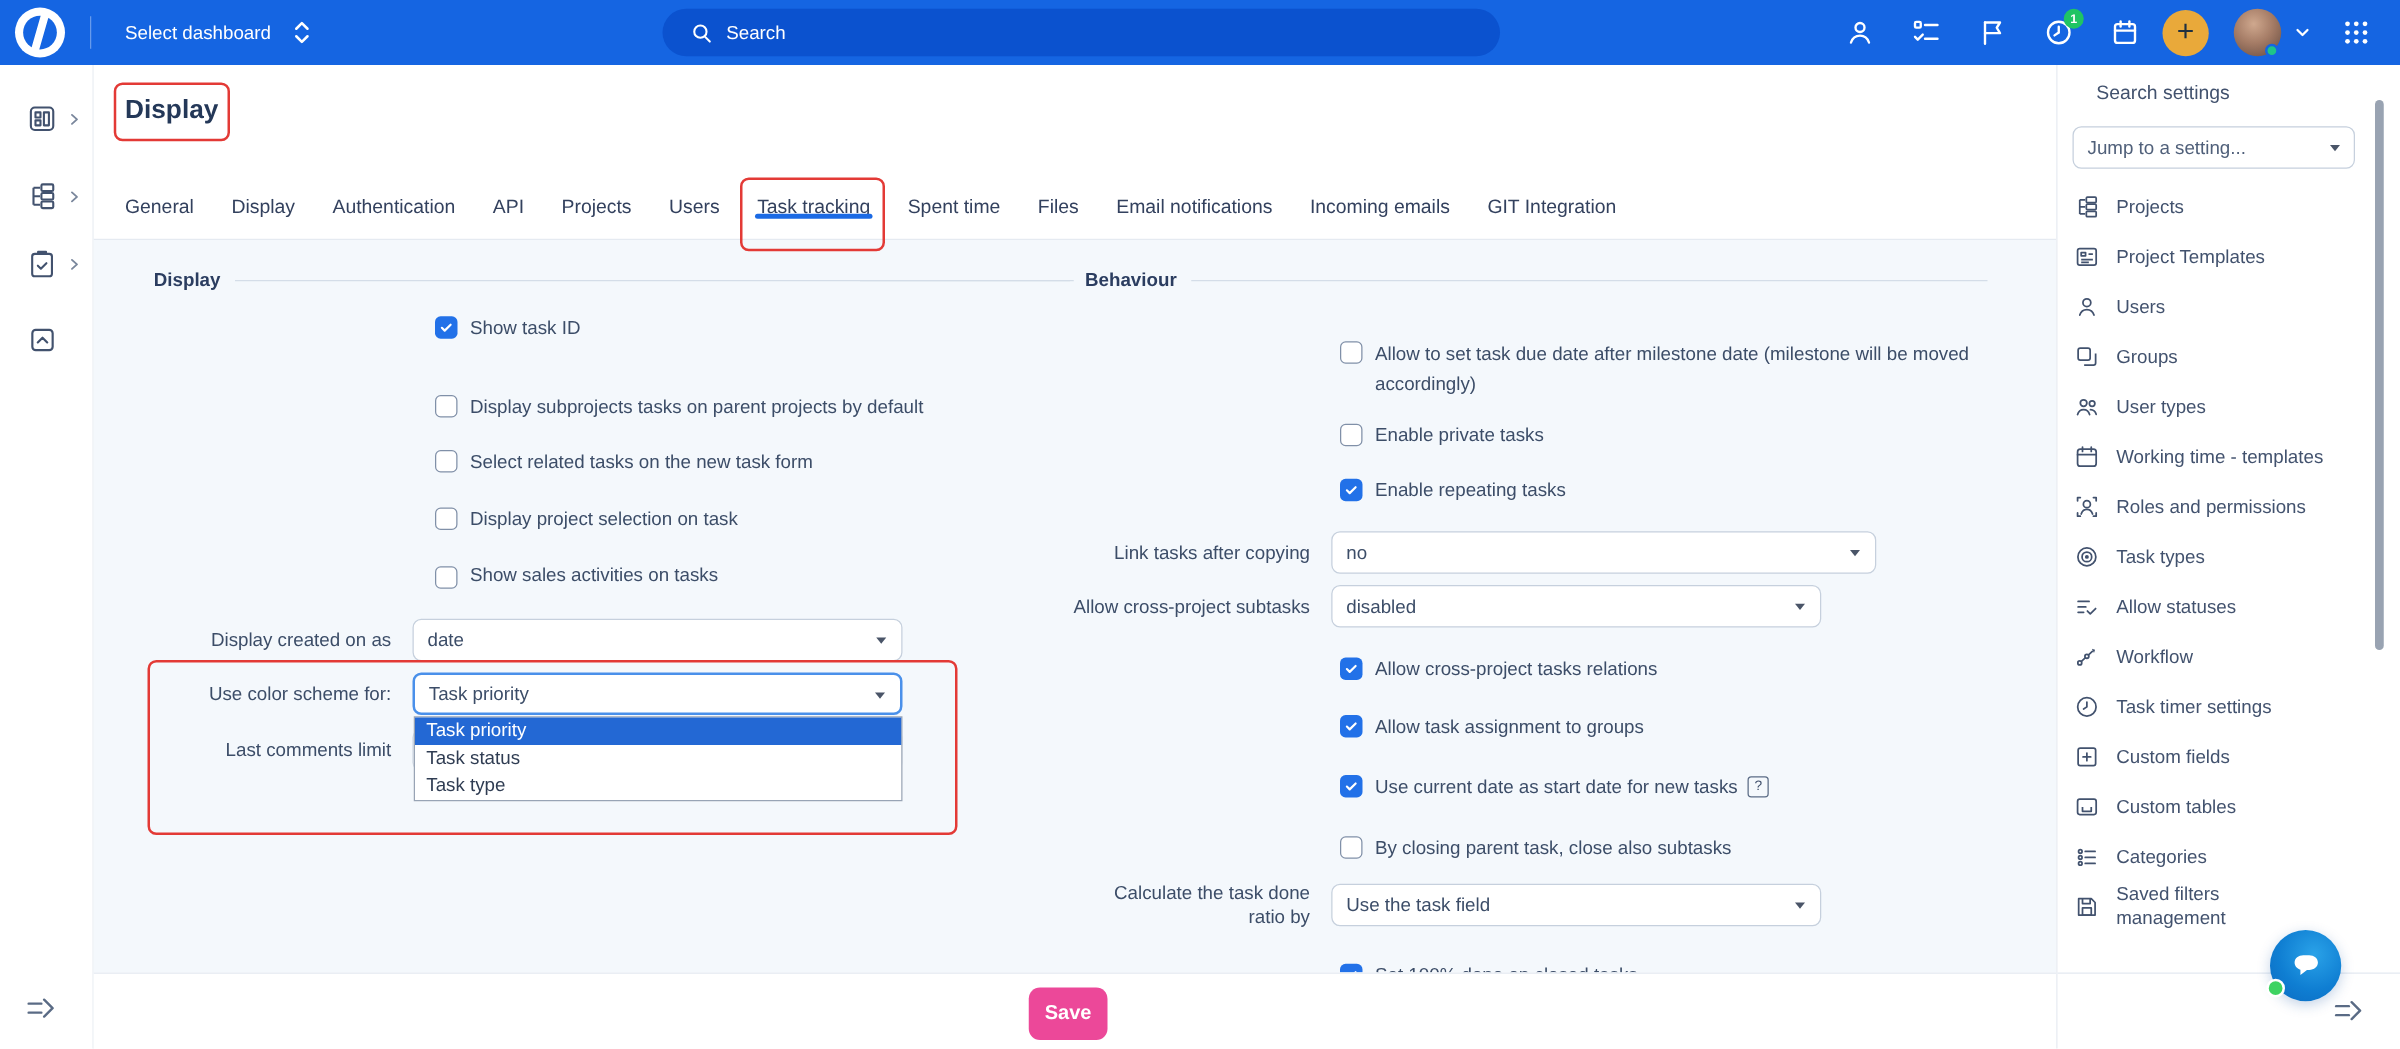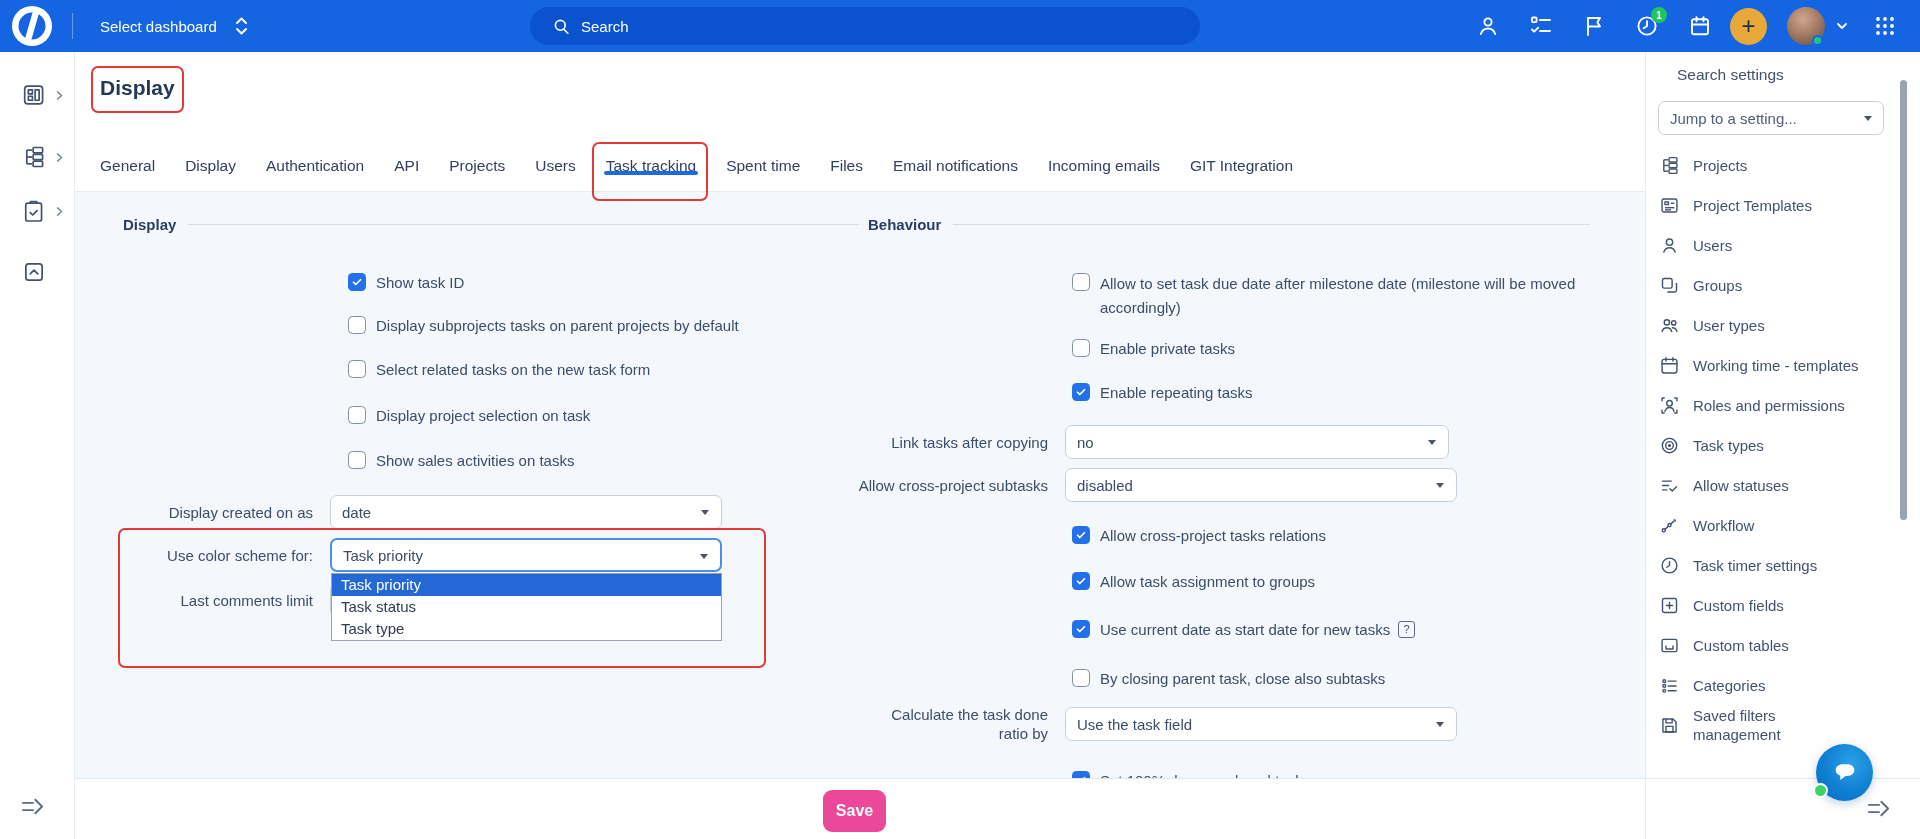--- a/index.html
+++ b/index.html
@@ -259,41 +259,41 @@
       <div class="legend lg-display">
         <span class="legend-text">Display</span>
         <span class="legend-line"></span>
       </div>
       <div class="legend lg-behaviour">
         <span class="legend-line-fixed"></span>
         <span class="legend-text">Behaviour</span>
         <span class="legend-line"></span>
       </div>
 
-      <div class="cbrow" style="left:273px; top:80px;">
+      <div class="cbrow" style="left:273px; top:60px;">
         <span class="cb ck">
             <svg width="12" height="12" viewBox="0 0 24 24">
               <path d="M5 12.5l4.5 4.5L19 7.5" stroke="#fff" stroke-width="3.4" fill="none" stroke-linecap="round" stroke-linejoin="round"></path>
             </svg>
           </span>
         <span class="cb-label">Show task ID</span>
       </div>
       <div class="cbrow" style="left:273px; top:123px;">
         <span class="cb un"></span>
         <span class="cb-label">Display subprojects tasks on parent projects by default</span>
       </div>
       <div class="cbrow" style="left:273px; top:167px;">
         <span class="cb un"></span>
         <span class="cb-label">Select related tasks on the new task form</span>
       </div>
       <div class="cbrow" style="left:273px; top:213px;">
         <span class="cb un"></span>
         <span class="cb-label">Display project selection on task</span>
       </div>
-      <div class="cbrow" style="left:273px; top:258px;">
+      <div class="cbrow" style="left:273px; top:258px;align-items:flex-end;">
         <span class="cb un"></span>
         <span class="cb-label">Show sales activities on tasks</span>
       </div>
 
       <div class="sel-label" style="left:0; top:303px; width:238px;">Display created on as</div>
       <div class="select" style="left:255px; top:303px; width:392px;">
         <span>date</span>
         <span class="caret"></span>
       </div>
 
@@ -327,21 +327,21 @@
       <div class="cbrow" style="left:997px; top:190px;">
         <span class="cb ck">
             <svg width="12" height="12" viewBox="0 0 24 24">
               <path d="M5 12.5l4.5 4.5L19 7.5" stroke="#fff" stroke-width="3.4" fill="none" stroke-linecap="round" stroke-linejoin="round"></path>
             </svg>
           </span>
         <span class="cb-label">Enable repeating tasks</span>
       </div>
 
       <div class="sel-label" style="left:783px; top:233px; width:190px;">Link tasks after copying</div>
-      <div class="select" style="left:990px; top:233px; width:384px;">
+      <div class="select" style="left:990px; top:233px; width:436px;">
         <span>no</span>
         <span class="caret"></span>
       </div>
 
       <div class="sel-label" style="left:783px; top:276px; width:190px;">Allow cross-project subtasks</div>
       <div class="select" style="left:990px; top:276px; width:392px;">
         <span>disabled</span>
         <span class="caret"></span>
       </div>
 

